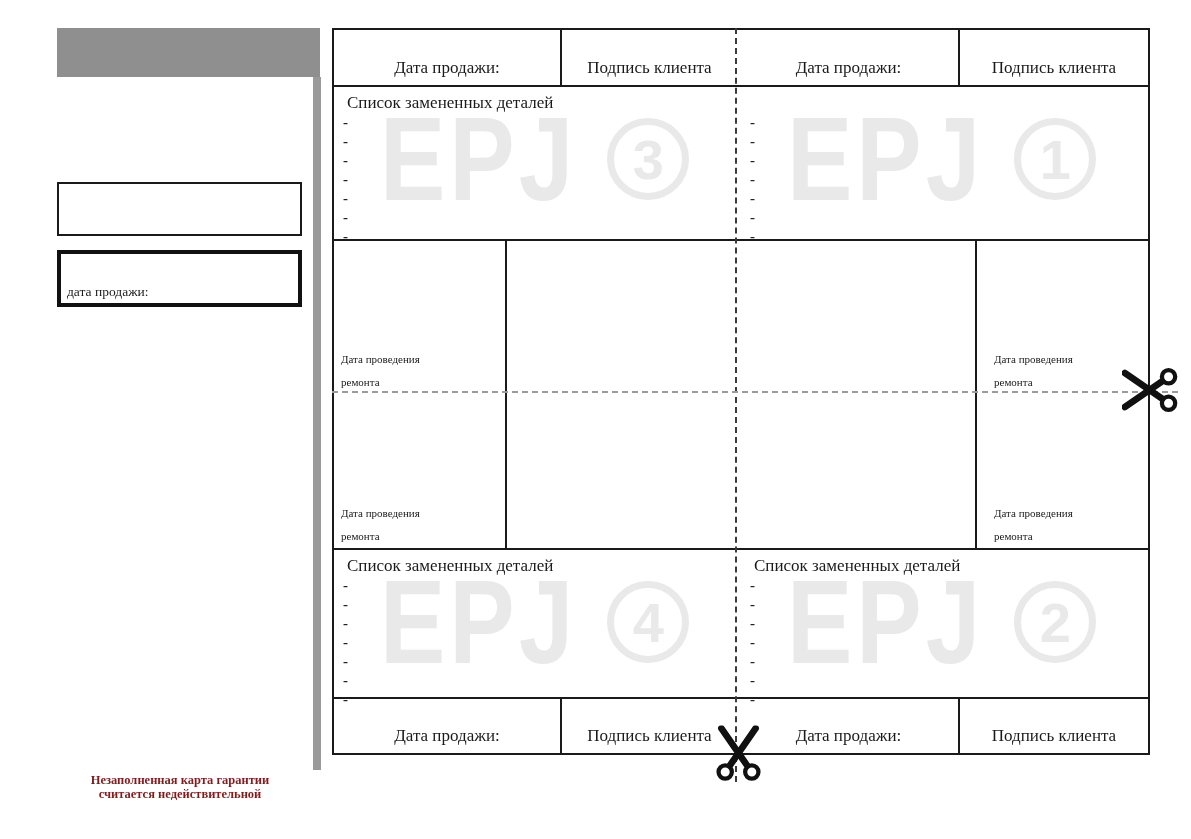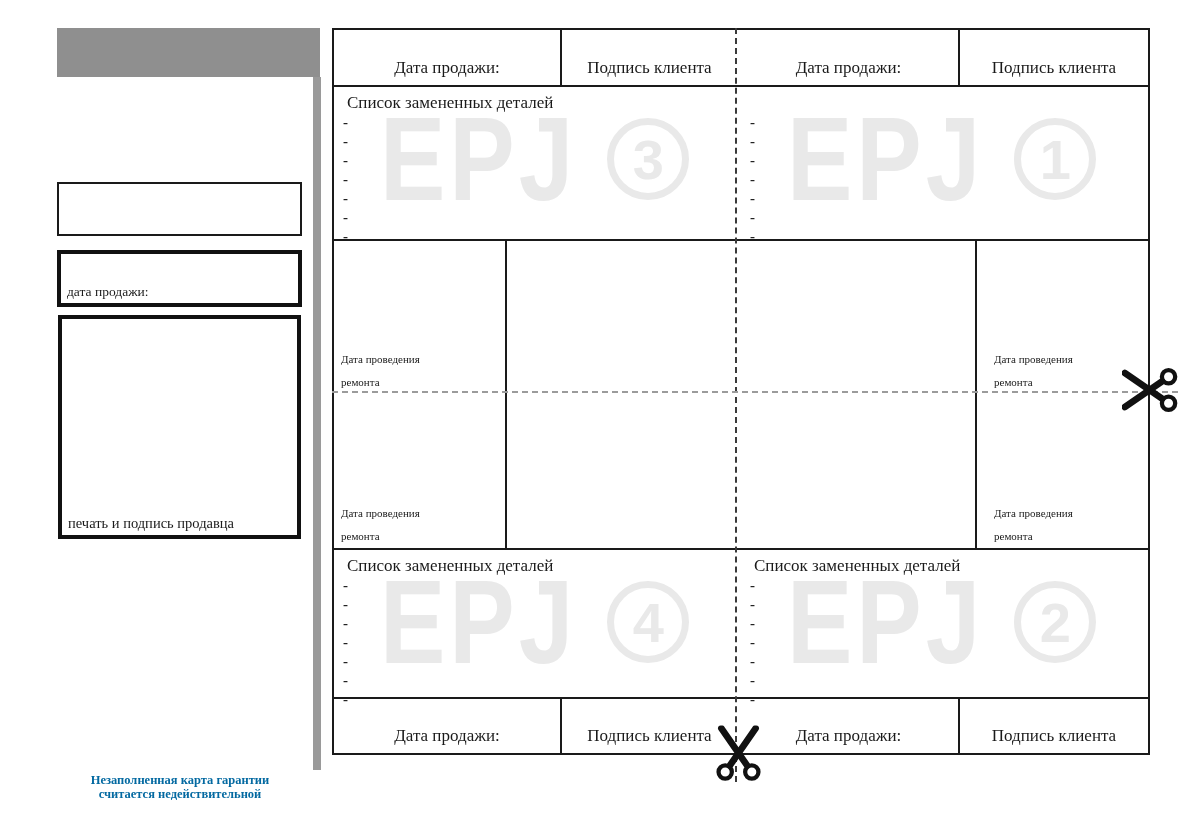--- a/index.html
+++ b/index.html
@@ -13,21 +13,21 @@
   .gray-bar{position:absolute;left:57px;top:28px;width:263px;height:49px;background:#8f8f8f;}
   .gray-strip{position:absolute;left:313px;top:77px;width:8px;height:693px;background:#9a9a9a;}
   .lbox{position:absolute;background:#fff;box-sizing:border-box;}
   .lbox.thin{border:2px solid #1a1a1a;}
   .lbox.thick{border:4px solid #111;}
   .box-label{
     position:absolute;left:6px;bottom:3px;font-size:14.5px;line-height:17px;color:#1a1a1a;
   }
   .footer-note{
     position:absolute;left:40px;top:774px;width:280px;text-align:center;
-    font-weight:bold;font-size:12.5px;line-height:13.5px;color:#0369a1;
+    font-weight:bold;font-size:12.5px;line-height:13.5px;color:#7f1d1d;
   }
 
   
   .wtable{position:absolute;left:332px;top:28px;width:818px;height:727px;
     border:2px solid #1a1a1a;box-sizing:border-box;}
   .hline{position:absolute;height:2px;background:#1a1a1a;}
   .vline{position:absolute;width:2px;background:#1a1a1a;}
   .cell{position:absolute;display:flex;align-items:flex-end;justify-content:center;
     padding-bottom:7px;box-sizing:border-box;font-size:17px;}
   .parts-cell{position:absolute;box-sizing:border-box;}
@@ -53,23 +53,20 @@
 
   <div class="gray-bar"></div>
   <div class="gray-strip"></div>
 
   <div class="lbox thin" style="left:57px;top:182px;width:245px;height:54px;"></div>
 
   <div class="lbox thick" style="left:57px;top:250px;width:245px;height:57px;">
     <span class="box-label" style="font-size:13.5px;">дата продажи:</span>
   </div>
 
-  <div class="lbox thick" style="left:58px;top:315px;width:243px;height:224px;">
-    <span class="box-label">печать и  подпись продавца</span>
-  </div>
 
 
   <div class="footer-note pre">Незаполненная карта гарантии
 считается недействительной</div>
 
   <div class="wtable">
 
     <div class="hline" style="left:0;top:55px;width:814px;"></div>
     <div class="hline" style="left:0;top:209px;width:814px;"></div>
     <div class="hline" style="left:0;top:518px;width:814px;"></div>

